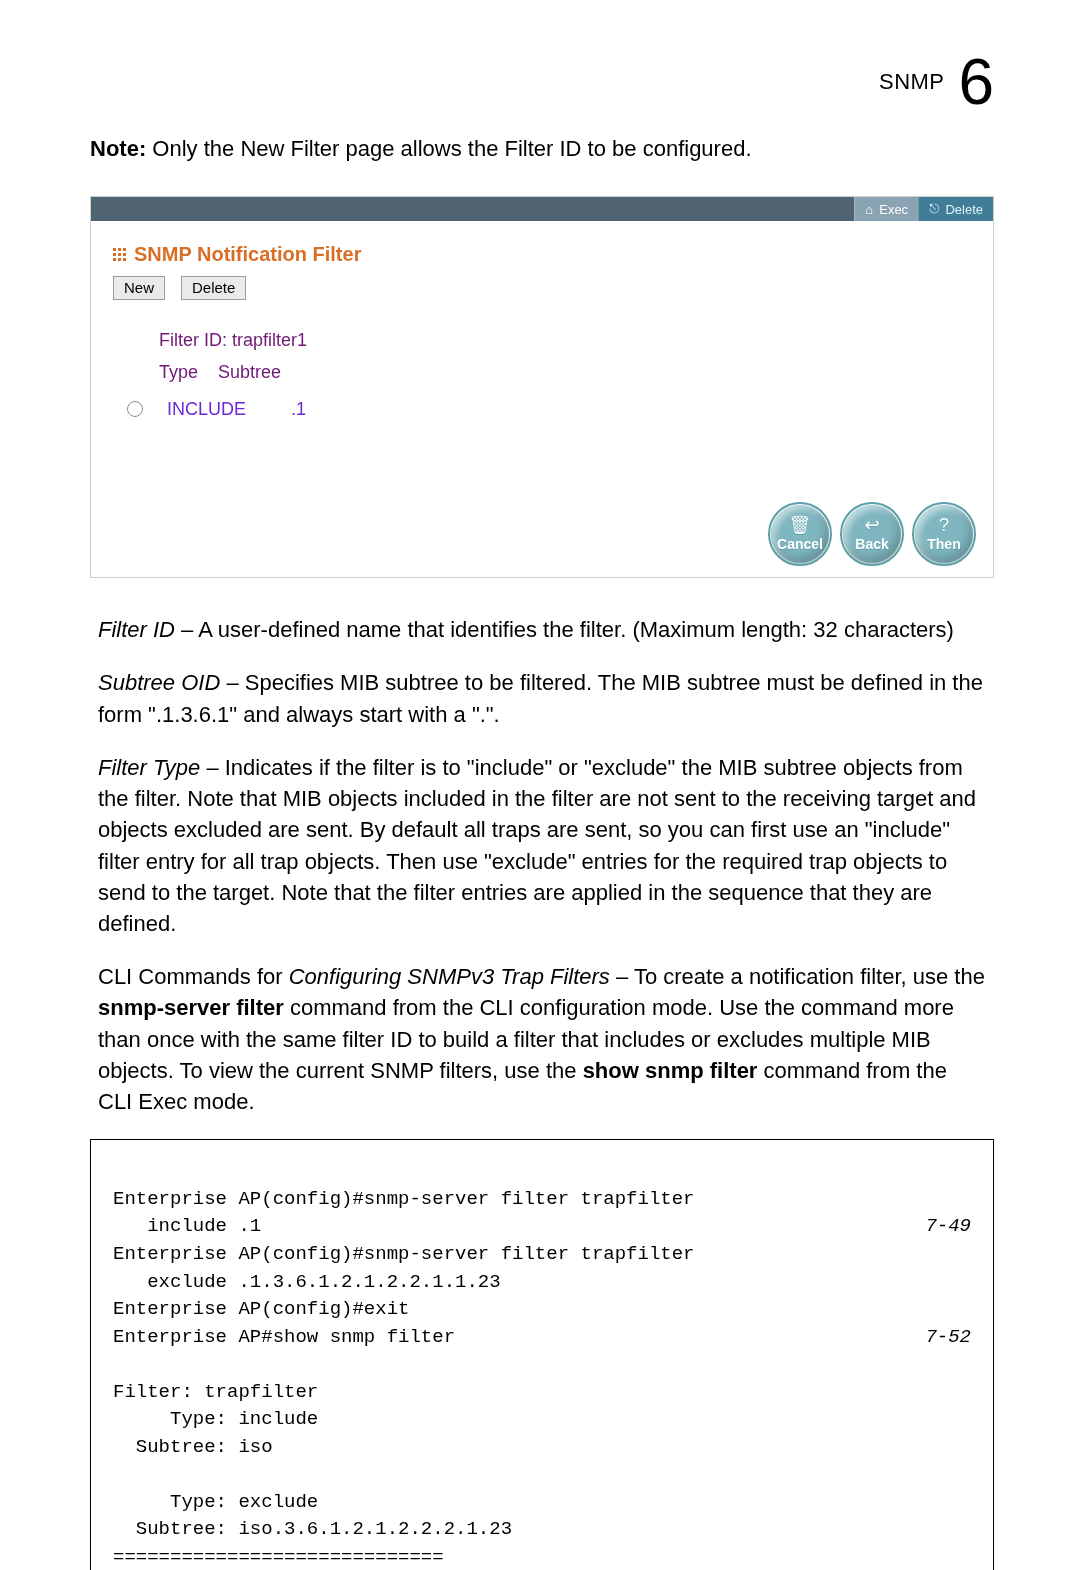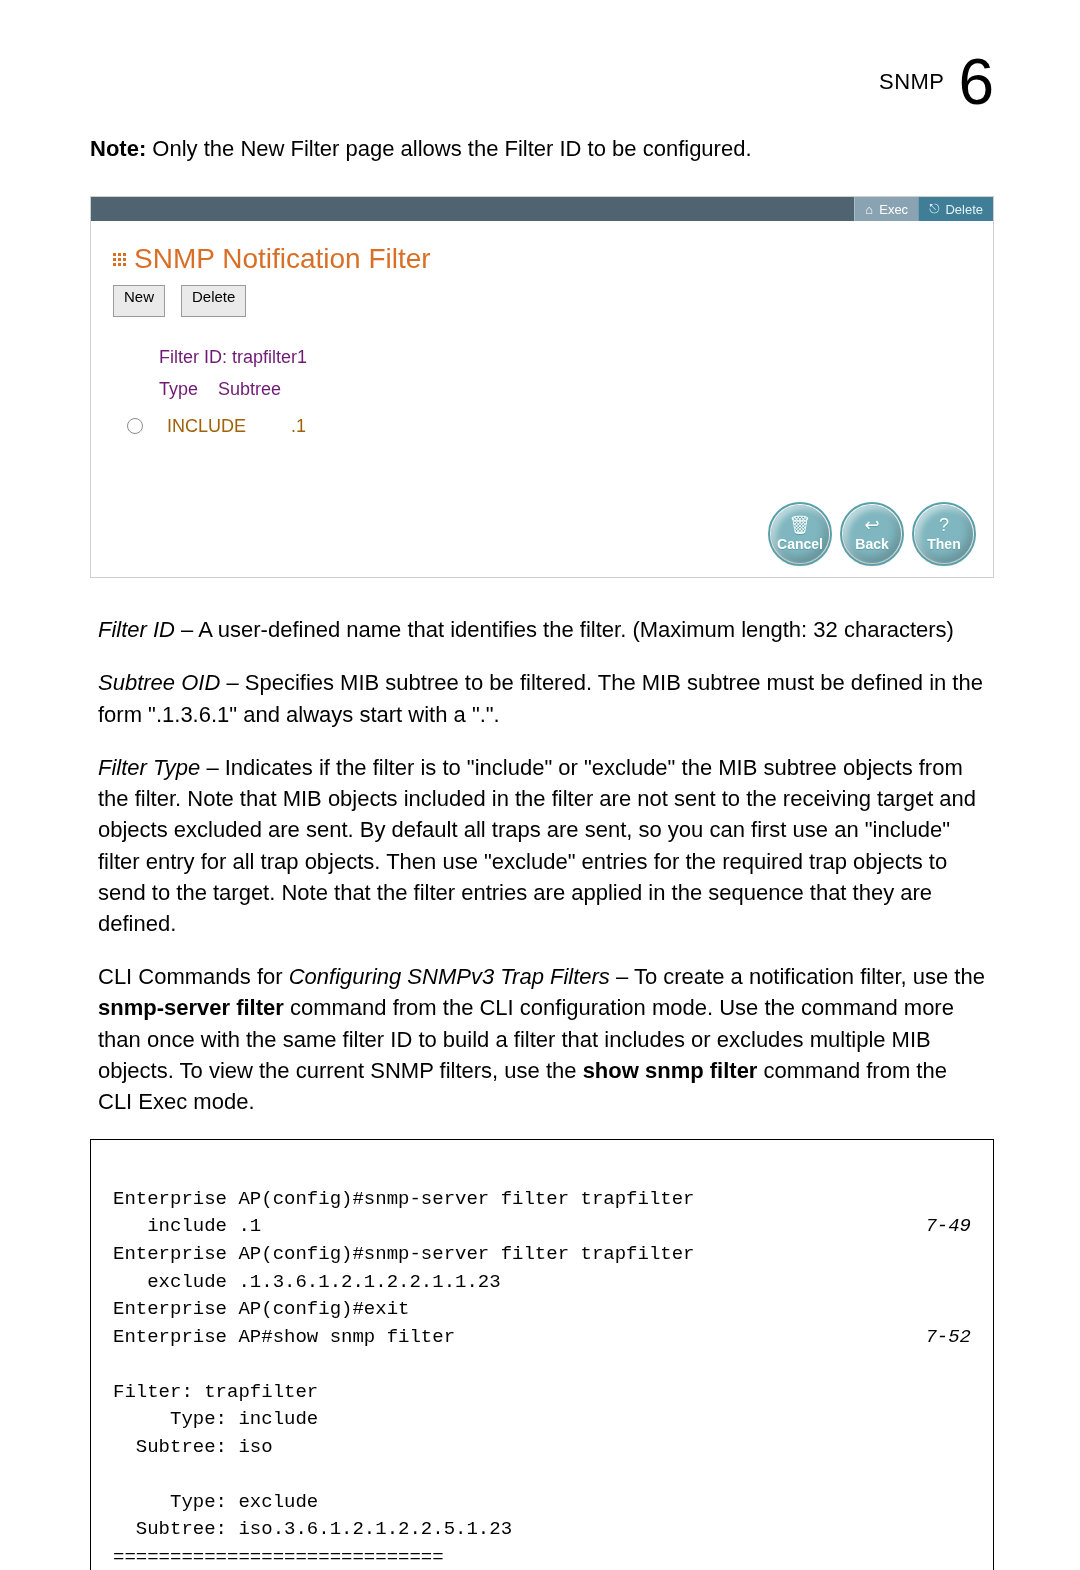--- a/index.html
+++ b/index.html
@@ -63,38 +63,38 @@
   .ui-title{
     display:flex;align-items:center;gap:8px;
     margin:0 0 10px;
   }
   .grip{
     display:inline-grid;grid-template-columns:repeat(3,3px);
     grid-template-rows:repeat(3,3px);gap:2px;
   }
   .grip span{background:var(--orange);width:3px;height:3px;display:block}
   .ui-title-text{
-    color:var(--orange);font-weight:400;font-size:28px;
+    color:var(--orange);font-weight:700;font-size:20px;
   }
   .ui-buttons{
     display:flex;gap:16px;margin:4px 0 24px 0;
   }
   .ui-btn{
     font-size:15px;line-height:1;color:#000;
     background:#eaeaea;border:1px solid #9b9b9b;
-    padding:3px 10px 12px;cursor:pointer;
+    padding:3px 10px 4px;cursor:pointer;
   }
   .filter-info{
     color:#701a75;font-size:18px;
     padding-left:46px;
     line-height:1.8;
   }
   .filter-row{
     display:flex;align-items:center;gap:24px;
-    color:#a16207;font-size:18px;
+    color:#6d28d9;font-size:18px;
     padding:10px 0 0 14px;
   }
   .radio{
     width:14px;height:14px;border:1px solid #8b8b8b;border-radius:50%;
     background:#fff;display:inline-block;
   }
   
   .ui-roundbar{
     position:absolute;right:20px;bottom:14px;
     display:flex;gap:14px;
@@ -232,18 +232,18 @@
 <span>Enterprise AP(config)#snmp-server filter trapfilter</span>
 <span>   exclude .1.3.6.1.2.1.2.2.1.1.23</span>
 <span>Enterprise AP(config)#exit</span>
 <span class="ref">7-52</span><span>Enterprise AP#show snmp filter</span>
 <span></span>
 <span>Filter: trapfilter</span>
 <span>     Type: include</span>
 <span>  Subtree: iso</span>
 <span></span>
 <span>     Type: exclude</span>
-<span>  Subtree: iso.3.6.1.2.1.2.2.5.1.23</span>
+<span>  Subtree: iso.3.6.1.2.1.2.2.2.1.23</span>
 <span>=============================</span>
 <span>Enterprise AP#</span>
 </div>
 
 </div>
 
 </body></html>

